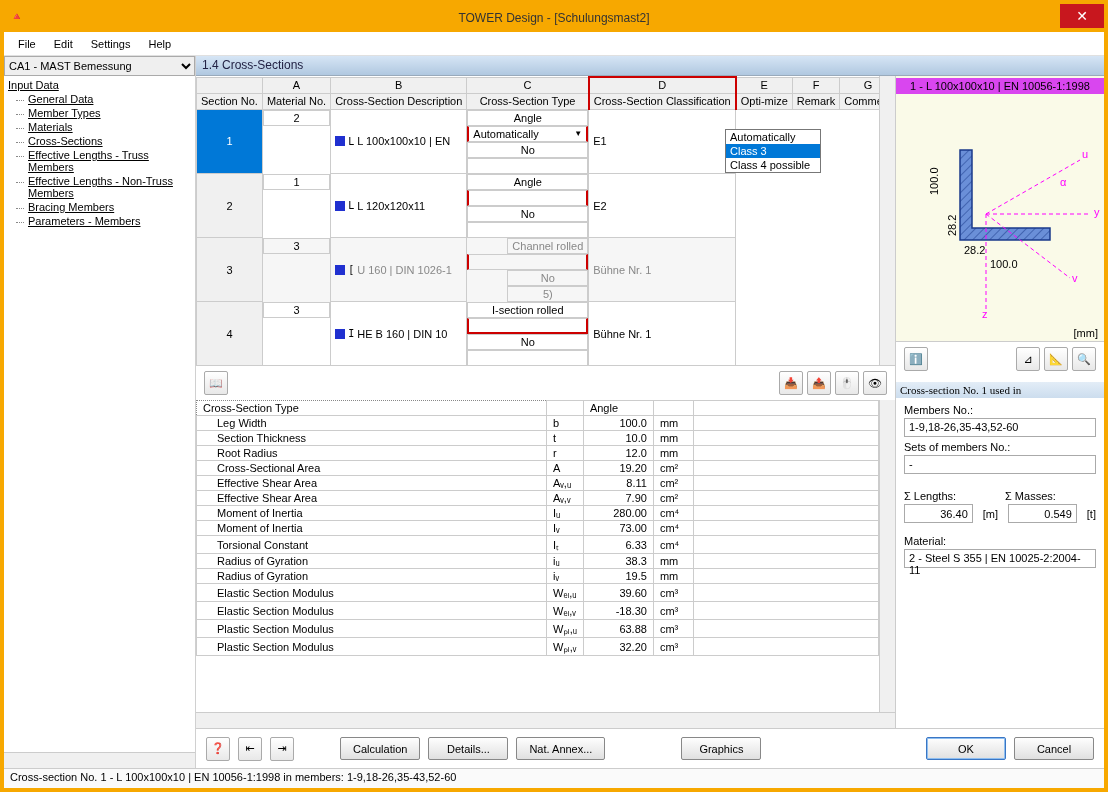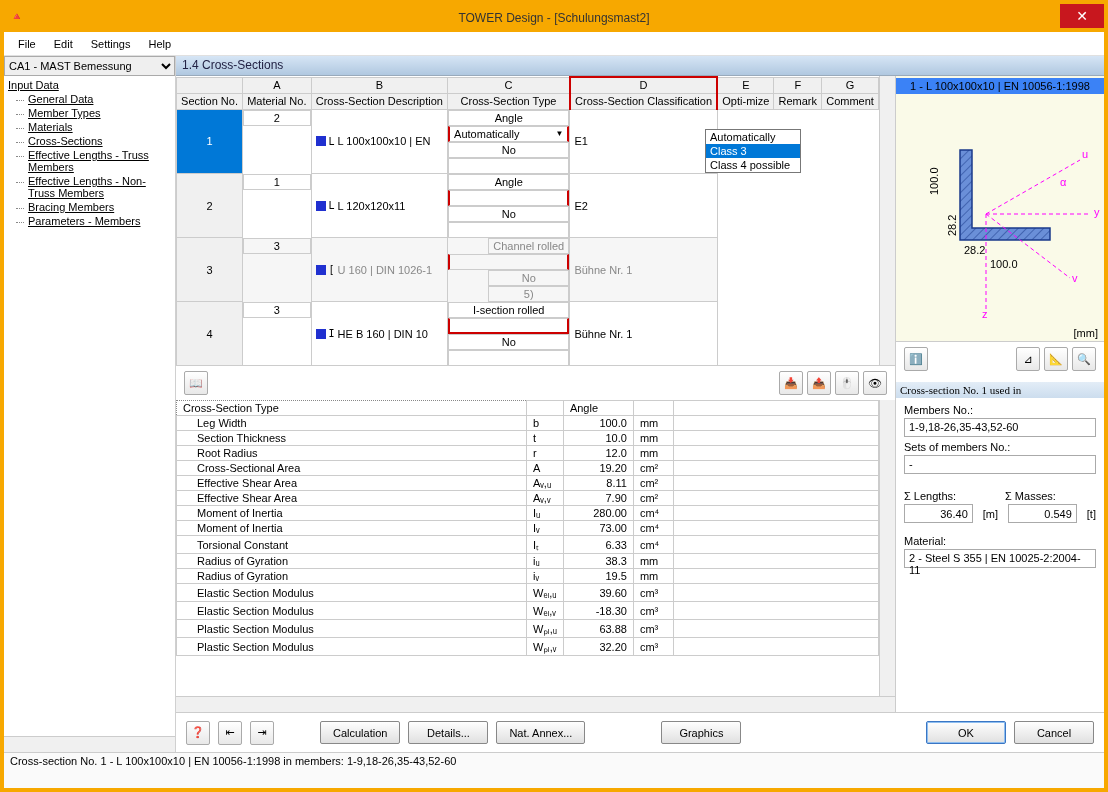--- a/index.html
+++ b/index.html
@@ -5,21 +5,21 @@
 * { box-sizing: border-box; font-family: Tahoma, Arial, sans-serif; font-size: 11px; }
 body { margin: 0; background: #fff; }
 .window { width: 1108px; height: 792px; border: 4px solid #f7a800; display: flex; flex-direction: column; background: #fff; }
 .titlebar { height: 28px; background: #f7a800; display: flex; align-items: center; padding: 0 0 0 6px; position: relative; }
 .titlebar .icon { width: 16px; height: 16px; margin-right: 4px; color:#3b5998; }
 .titlebar .title { position:absolute; left:50%; transform:translateX(-50%); font-size: 12px; color: #333; }
 .titlebar .close { position:absolute; right:0; top:0; width: 44px; height: 24px; background: #c8171e; color:#fff; display:flex; align-items:center; justify-content:center; font-size:14px; cursor:pointer; }
 .menubar { height: 24px; display:flex; align-items:center; padding: 0 6px; gap:2px; border-bottom:1px solid #e0e0e0; background:#fff; }
 .menubar .item { padding: 2px 8px; cursor:pointer; }
 .body { flex:1; display:flex; overflow:hidden; }
-.sidebar { width: 172px; border-right:1px solid #d0d0d0; display:flex; flex-direction:column; }
+.sidebar { width: 192px; border-right:1px solid #d0d0d0; display:flex; flex-direction:column; }
 .sidebar select { width: 100%; height: 20px; font-size: 11px; border:1px solid #aaa; }
 .tree { flex:1; background:#fff; padding:2px 4px; overflow:hidden;text-decoration:underline; }
 .tree .root { font-size:11px; padding:1px 0; }
 .tree .child { padding:1px 0 1px 20px; position:relative; cursor:pointer; }
 .tree .child::before { content:''; position:absolute; left:8px; top:8px; width:8px; border-top:1px dotted #888; }
 .main { flex:1; display:flex; flex-direction:column; overflow:hidden; }
 .section-header { height:20px; background:linear-gradient(#d6e5f5,#b0c8e0); border-bottom:1px solid #9ab; padding:2px 6px; font-size:12px; color:#224; }
 .content { flex:1; display:flex; overflow:hidden; }
 .center { flex:1; display:flex; flex-direction:column; border-right:1px solid #ccc; overflow:hidden; }
 .grid-wrap { height: 290px; display:flex; overflow:hidden; border-bottom:1px solid #ccc; }
@@ -45,33 +45,33 @@
 .props-scroll { flex:1; overflow:auto; }
 table.props { width:100%; border-collapse:collapse; font-size:11px; }
 table.props td { border:1px solid #ccc; padding:1px 6px; height:15px; }
 table.props td.name { width:350px; padding-left:20px; }
 table.props td.sym { width:35px; }
 table.props td.val { width:70px; text-align:right; }
 table.props td.unit { width:40px; }
 .vscroll { width:16px; background:#f0f0f0; border-left:1px solid #ccc; }
 .right { width:208px; display:flex; flex-direction:column; overflow:hidden; padding:0; }
 .preview { height:266px; border-bottom:1px solid #ccc; padding:4px; position:relative; background:#fafae8; }
-.preview-title { position:absolute; top:2px; left:0; right:0; text-align:center; background:#3b82f6; font-size:11px; padding:2px; }
+.preview-title { position:absolute; top:2px; left:0; right:0; text-align:center; background:#d946ef; font-size:11px; padding:2px; }
 .right .toolbar-row { justify-content:space-between; }
 .info-panel { flex:1; padding:6px 8px; overflow:auto; }
 .info-panel .hdr { background:linear-gradient(#e3edf7,#cde); padding:2px 4px; margin:0 -8px 6px -8px;font-family:Liberation Serif, serif; }
 .info-panel label { display:block; margin:4px 0 2px; }
 .info-panel input[type=text], .info-panel .field { width:100%; border:1px solid #aaa; padding:2px 4px; background:#fff; height:19px; }
 .info-panel .small { width:60px; text-align:right; display:inline-block; }
 .info-panel .row { display:flex; gap:10px; align-items:center; }
 .bottom-bar { height:40px; border-top:1px solid #ccc; display:flex; align-items:center; padding:4px 10px; gap:8px; }
 .bottom-bar .spacer { flex:1; }
 button.btn { min-width:80px; height:23px; border:1px solid #888; background:linear-gradient(#fefefe,#e0e0e0); border-radius:2px; cursor:pointer; font-size:11px; padding:0 12px; }
 button.btn.primary { border:1px solid #3a76c4; box-shadow:0 0 0 1px #8ebef0 inset; }
-.statusbar { height:36px; border-top:1px solid #ccc; padding:2px 6px; font-size:11px; background:#fafafa; }
+.statusbar { height:20px; border-top:1px solid #ccc; padding:2px 6px; font-size:11px; background:#fafafa; }
 .hscroll { height:16px; background:#f0f0f0; border-top:1px solid #ccc; }
 </style>
 </head>
 <body>
 
 <div class="window">
   <div class="titlebar">
     <span class="icon">🔺</span>
     <span class="title">TOWER Design - [Schulungsmast2]</span>
     <div class="close">✕</div>

